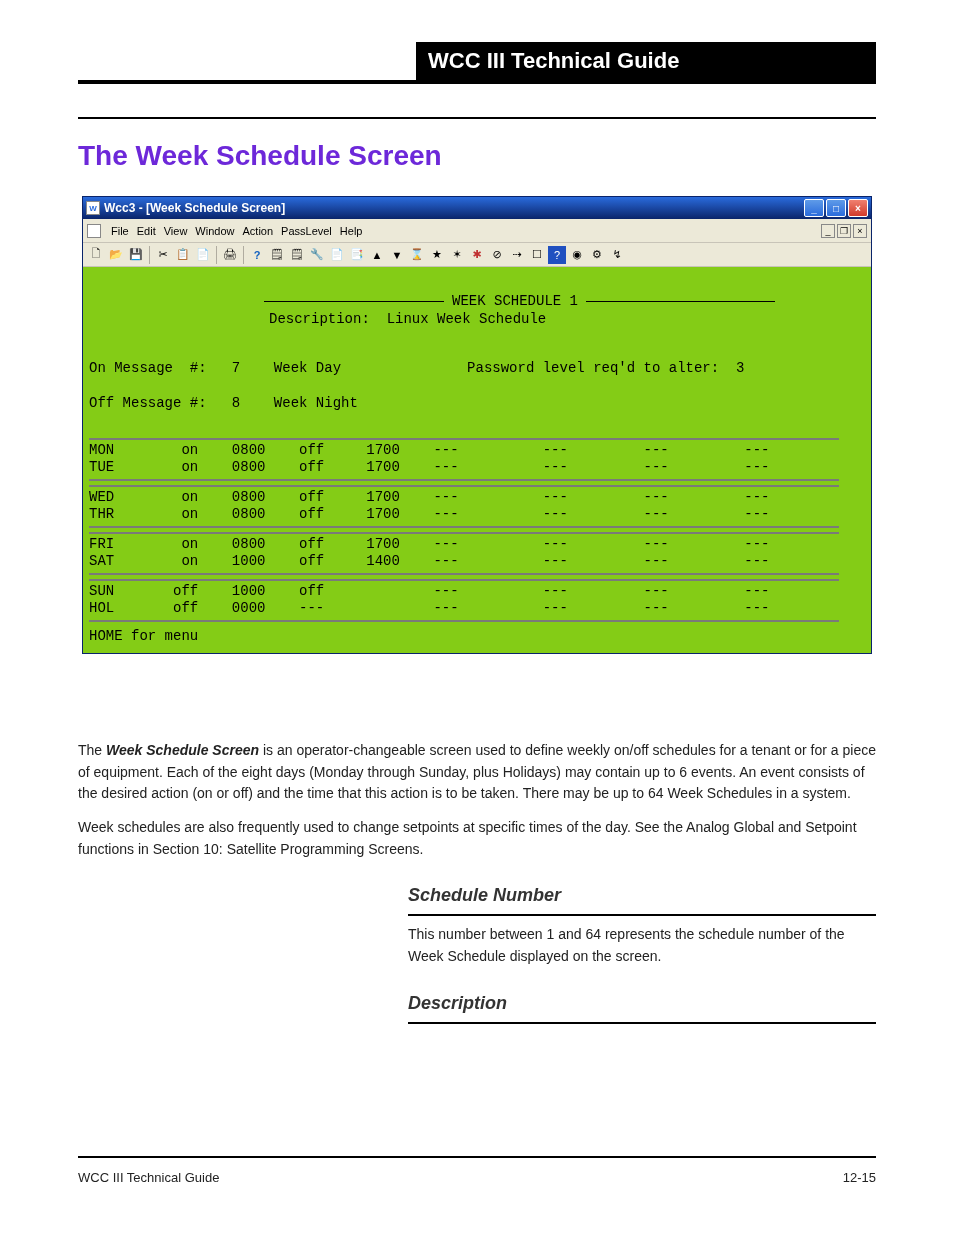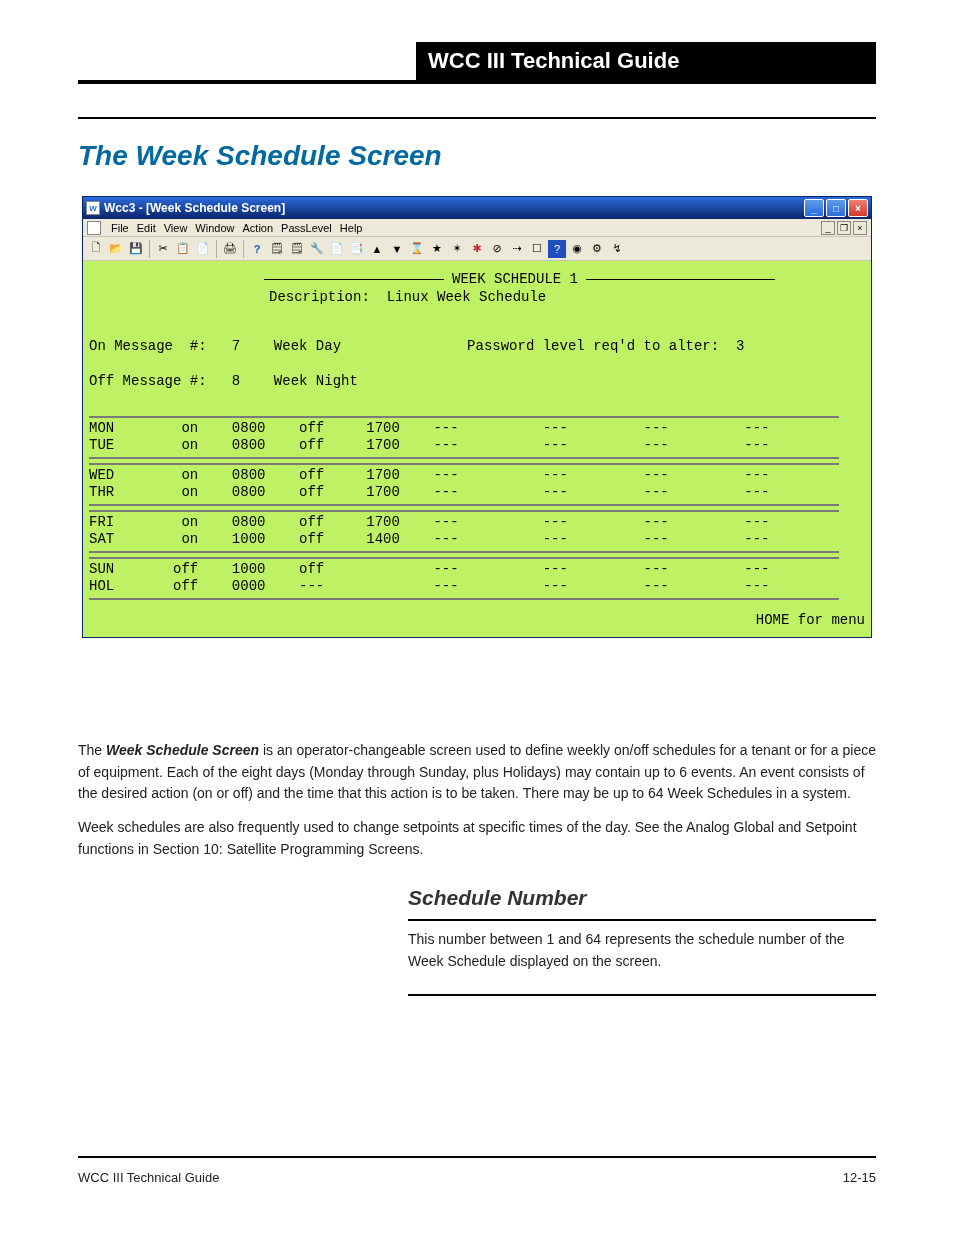--- a/index.html
+++ b/index.html
@@ -41,22 +41,21 @@
   }
   .rule1 { top: 80px; height: 4px; }
   .rule2 { top: 117px; height: 2px; }
   .rule3 { top: 1156px; height: 2px; }
   .section-heading {
     position: absolute;
     top: 140px;
     left: 78px;
     font-size: 28px;
     font-weight: bold;
-    font-style: italic;
-    color: #0369a1;
+    color: #6d28d9;
   }
 
   
   .window {
     position: absolute;
     top: 196px;
     left: 82px;
     width: 790px;
     border: 1px solid #0a246a;
     background: #ece9d8;
@@ -88,21 +87,21 @@
     border: 1px solid #fff;
     border-radius: 2px;
     display: flex; align-items: center; justify-content: center;
     font-size: 10px; font-weight: bold;
     background: linear-gradient(#5f9be8,#2a6bdc);
     color: #fff;
   }
   .win-btn.close { background: linear-gradient(#f08070,#d13a2a); }
 
   .menubar {
-    height: 18px;
+    height: 24px;
     background: #ece9d8;
     display: flex;
     align-items: center;
     padding: 0 4px;
     font-size: 11px;
     gap: 8px;
     border-bottom: 1px solid #c8c4b8;
   }
   .menubar .doc-icon {
     width: 14px; height: 14px; background: #fff;
@@ -123,22 +122,22 @@
   }
   .tbtn {
     width: 18px; height: 18px;
     display:flex;align-items:center;justify-content:center;
     font-size:11px;
     border: 1px solid transparent;
   }
   .tsep { width:1px; height:18px; background:#b0aca0; margin:0 2px; }
 
   .content {
-    background: #bef264;
-    padding: 10px 6px 8px 6px;
+    background: #84cc16;
+    padding: 26px 6px 8px 6px;
     font-family: "Courier New", monospace;
     font-size: 14px;
     line-height: 1.25;
     color: #000;
   }
   .header-line {
     display: flex;
     align-items: center;
     gap: 8px;
   }
@@ -155,41 +154,41 @@
 
   .schedule { margin-top: 8px; }
   .day-group { margin-top: 4px; }
   .day-row { white-space: pre; }
   .thick-rule {
     border: none;
     border-top: 2px solid #7a7a7a;
     margin: 2px 0 2px 0;
     width: 750px;
   }
-  .footer-note { margin-top: 12px; text-align: right; }
+  .footer-note { margin-top: 6px; }
 
   
   .body-text {
     position: absolute;
     top: 740px;
     left: 78px;
     right: 78px;
     font-size: 14px;
     line-height: 1.55;
     color: #222;
   }
   .body-text p { margin-bottom: 12px; }
   .body-text .em { font-style: italic; font-weight: bold; }
 
   .field-block {
     margin-top: 22px;
     margin-left: 330px;
   }
   .field-title {
-    font-size: 21px;
+    font-size: 18px;
     font-weight: bold;
     font-style: italic;
     color: #333;
     margin-bottom: 4px;
   }
   .field-rule {
     border: none; border-top: 2px solid #000;
     margin-bottom: 8px;
   }
   .field-desc { font-size: 14px; line-height: 1.55; }
@@ -326,20 +325,21 @@
   </p>
   <p>Week schedules are also frequently used to change setpoints at specific times of the day. See the Analog Global and Setpoint functions in Section 10: Satellite Programming Screens.</p>
 
   <div class="field-block">
     <div class="field-title">Schedule Number</div>
     <hr class="field-rule">
     <div class="field-desc">This number between 1 and 64 represents the schedule number of the Week Schedule displayed on the screen.</div>
   </div>
 
   <div class="field-block">
+    <div class="field-title">Description</div>
     <hr class="field-rule">
   </div>
 </div>
 
 <div class="black-rule rule3"></div>
 <div class="page-footer">
   <span>WCC III Technical Guide</span>
   <span>12-15</span>
 </div>
 

